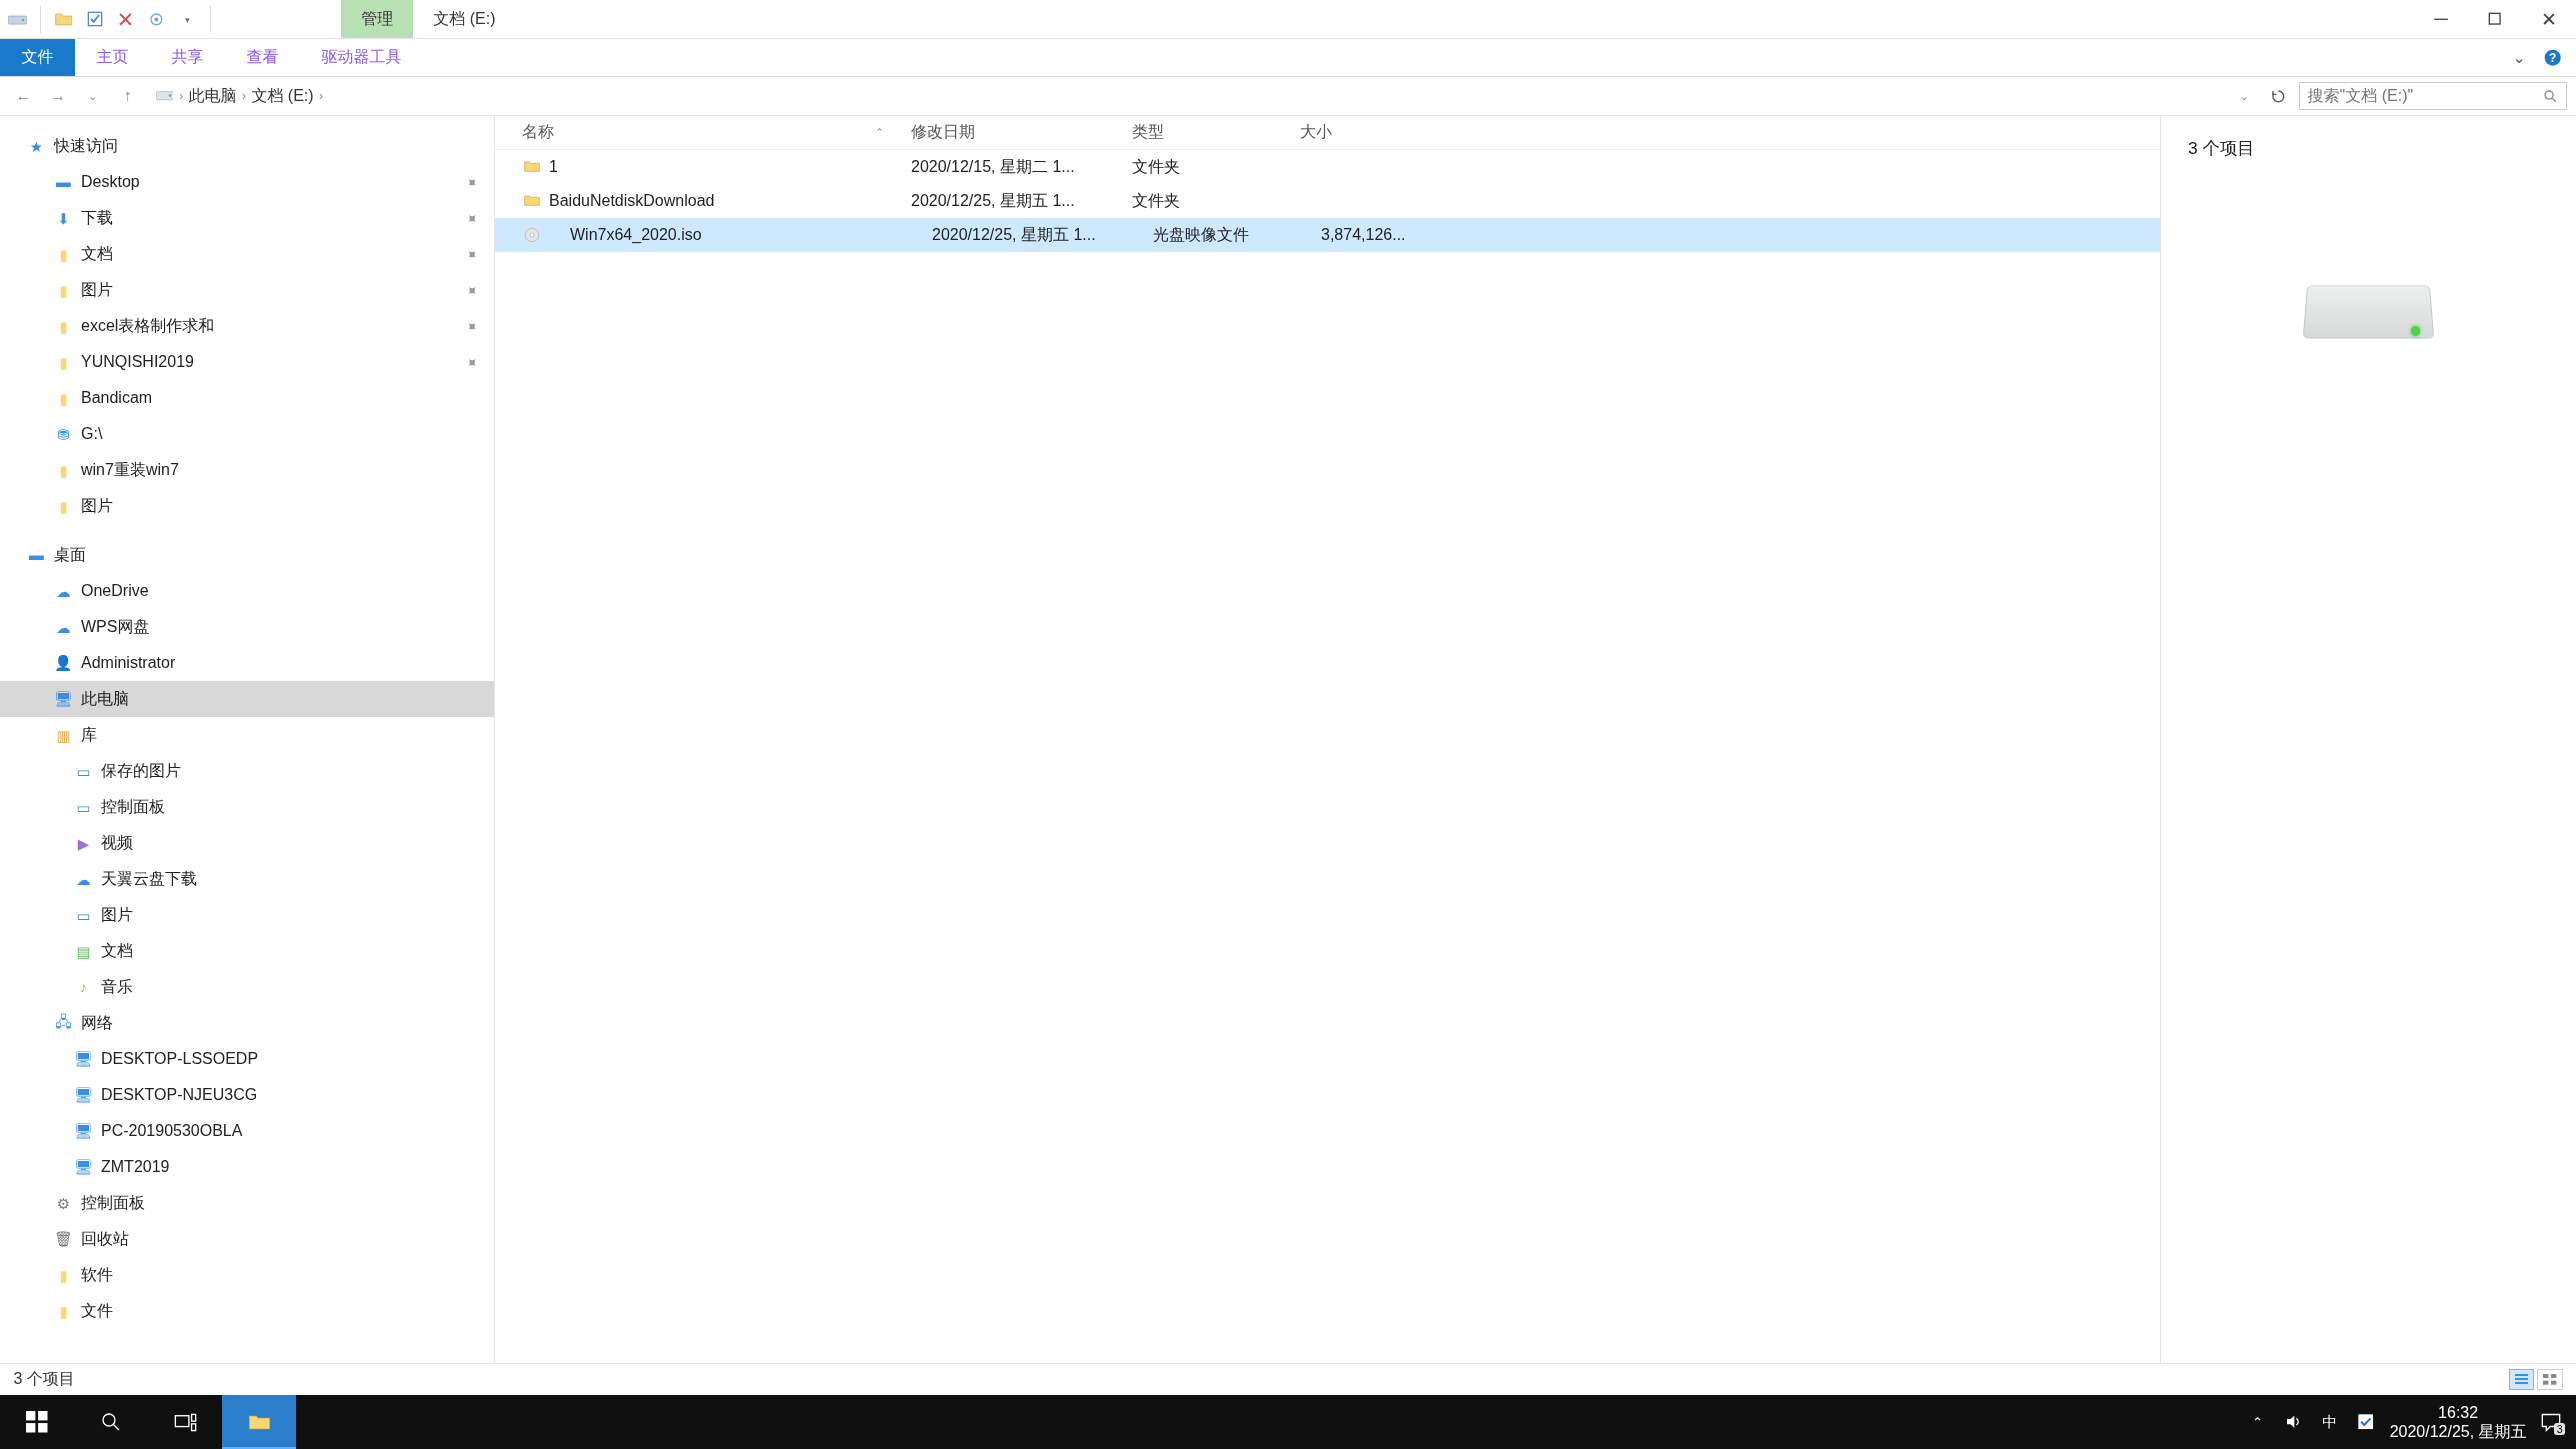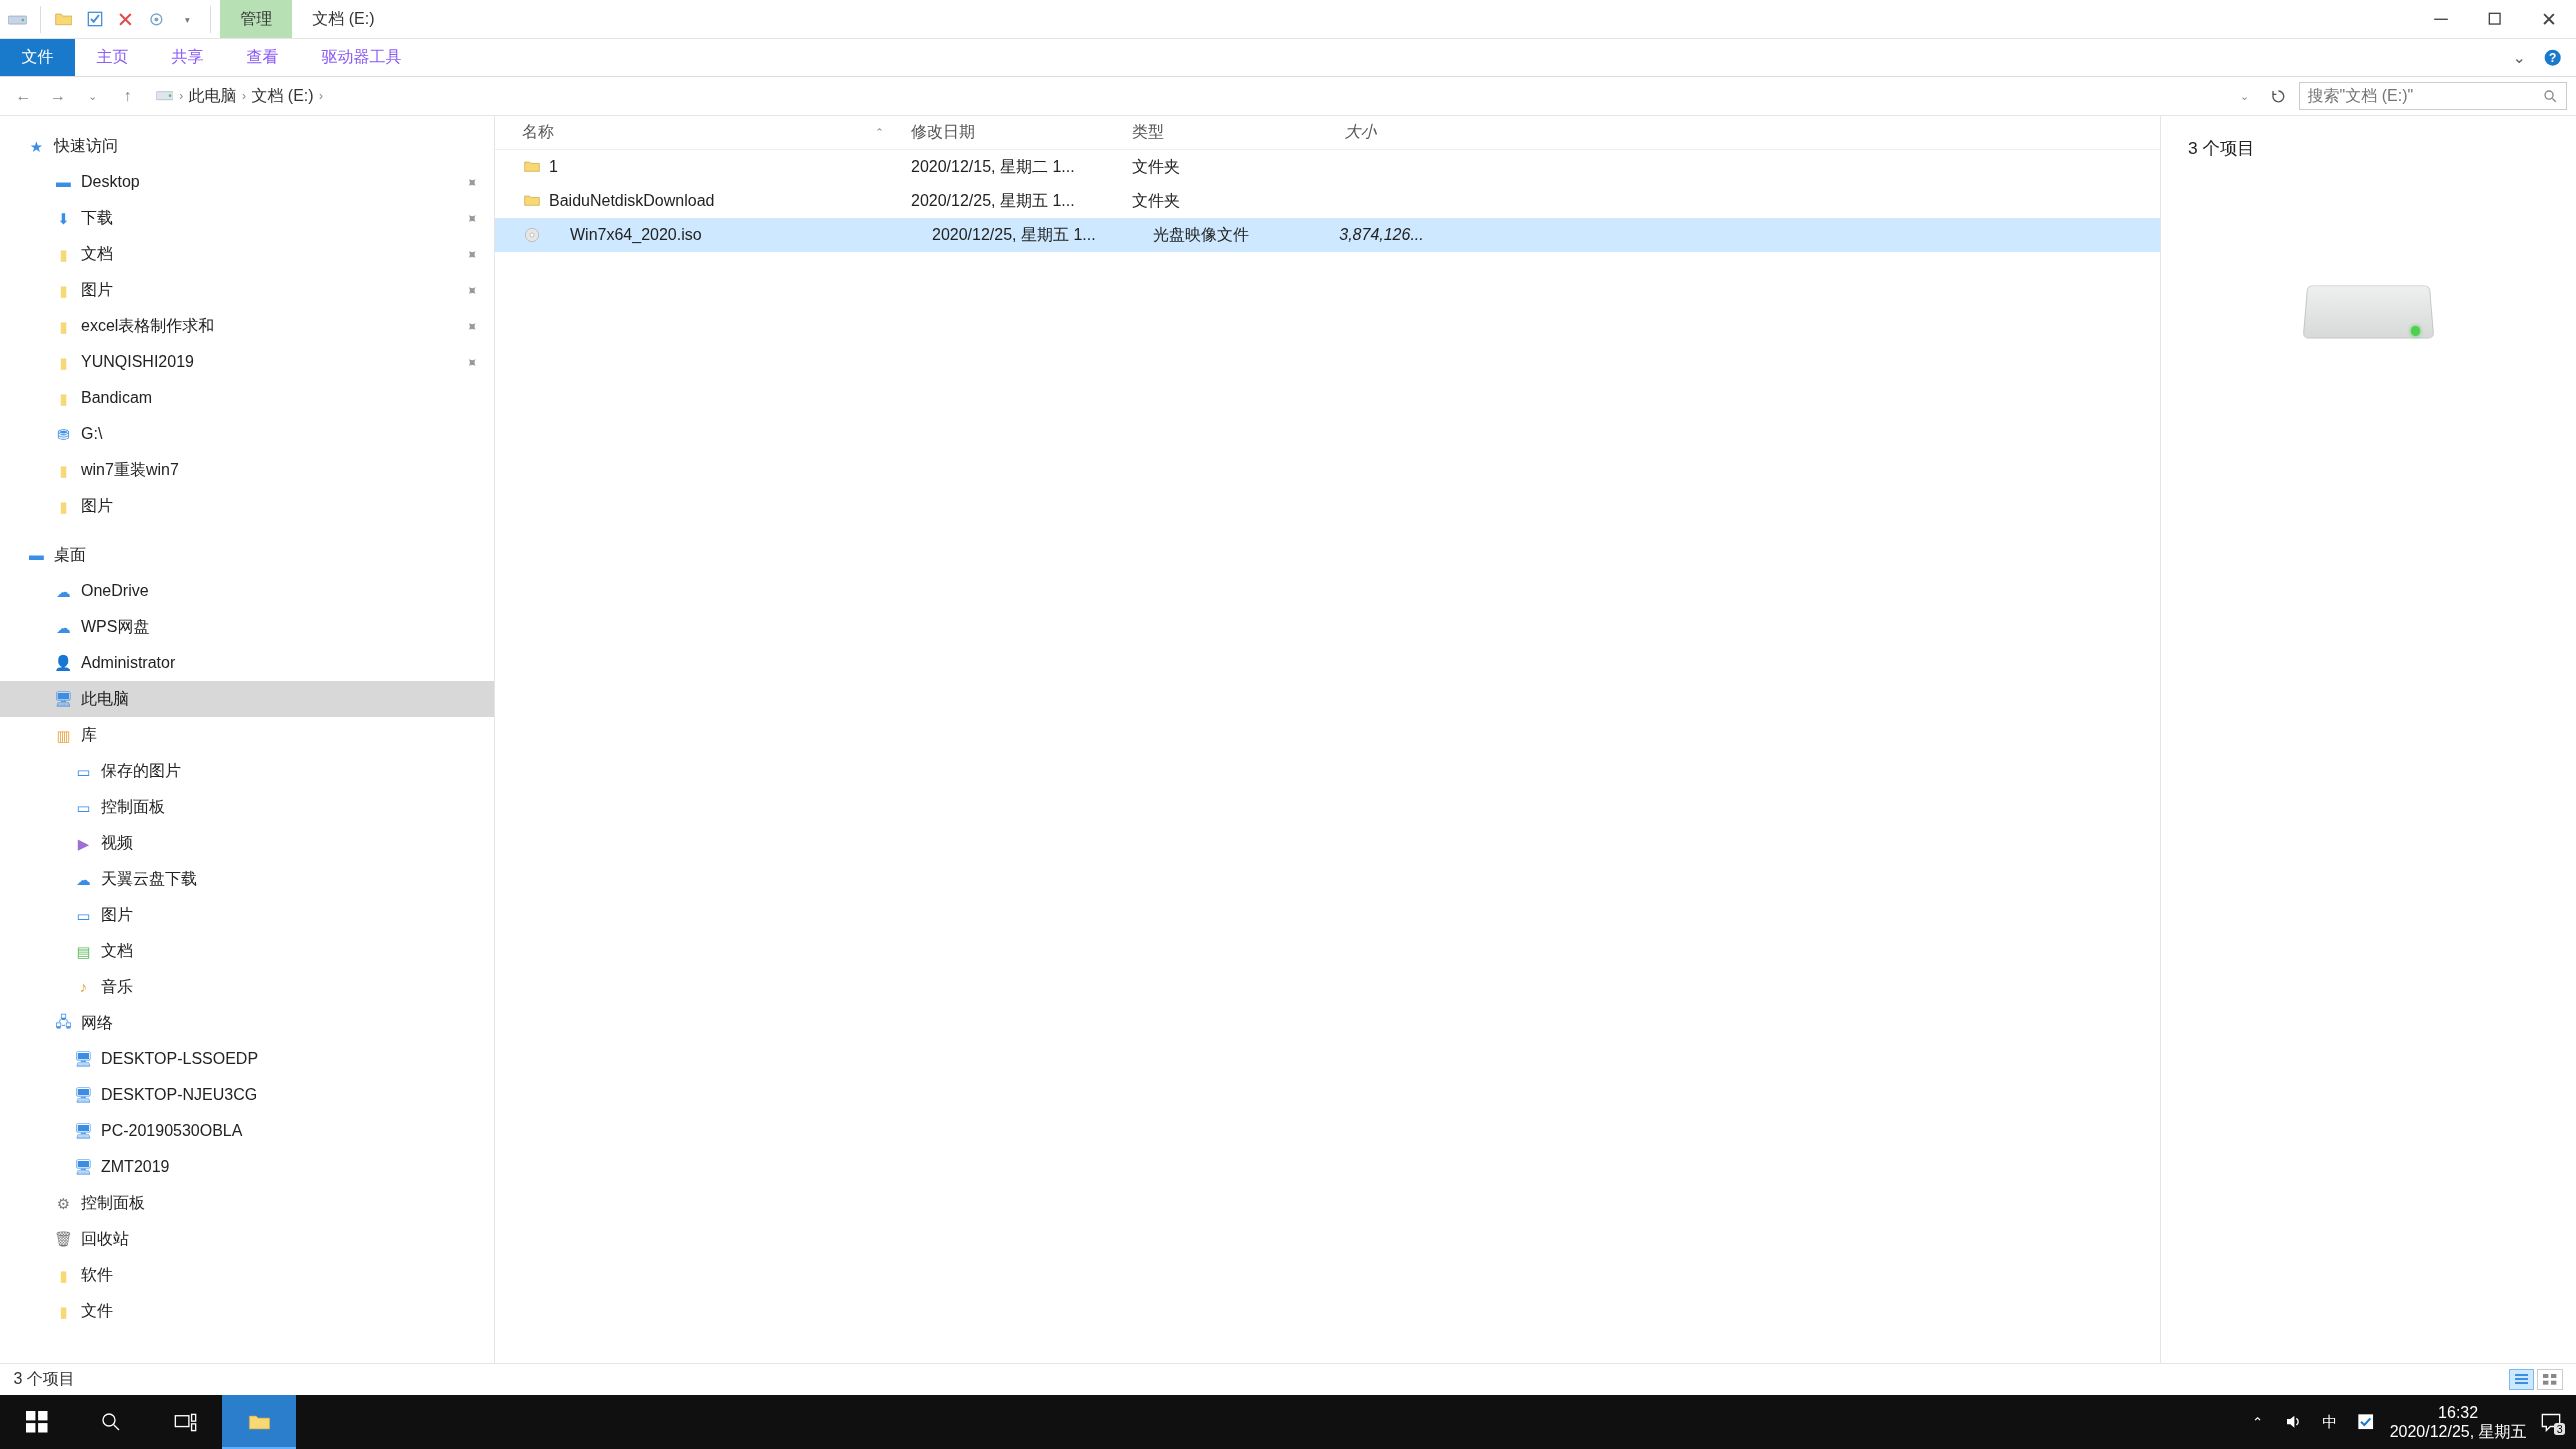--- a/index.html
+++ b/index.html
@@ -4,21 +4,21 @@
 <style>
 * { margin: 0; padding: 0; box-sizing: border-box; font-family: "Microsoft YaHei", "Segoe UI", sans-serif; }
 html, body { width: 2576px; height: 1449px; overflow: hidden; background: #fff; }
 .window { width: 100%; height: 100%; display: flex; flex-direction: column; }
 
 
 .title-bar { height: 39px; background: #fff; display: flex; align-items: stretch; border-bottom: 0.7px solid #e5e5e5; font-size: 16px; }
 .title-qat { display: flex; align-items: center; padding: 0 6.7px; gap: 9.4px; }
 .qat-btn { width: 21.5px; height: 21.5px; display: flex; align-items: center; justify-content: center; cursor: pointer; }
 .qat-sep { width: 0.7px; height: 27px; background: #dcdcdc; margin: 0 2.7px; }
-.title-tabstrip { display: flex; align-items: stretch; }
+.title-tabstrip { display: flex; align-items: stretch; margin-left: 121px; }
 .title-tab { padding: 0 20px; display: flex; align-items: center; color: #444; }
 .title-tab.contextual { background: #b7e1b5; color: #333; }
 .title-context { display: flex; align-items: center; padding: 0 20px; color: #333; }
 .title-actions { margin-left: auto; display: flex; }
 .title-action { width: 54px; display: flex; align-items: center; justify-content: center; font-size: 19px; color: #444; }
 
 
 .ribbon { height: 38px; background: #fff; display: flex; align-items: stretch; border-bottom: 0.7px solid #dcdcdc; font-size: 16px; }
 .ribbon-tab { padding: 0 21.5px; display: flex; align-items: center; color: #8b5cf6; }
 .ribbon-tab.file { background: #1979ca; color: #fff; }
@@ -56,21 +56,21 @@
 
 .tree-gap { height: 13.4px; }
 
 
 .file-area { flex: 1; display: flex; min-width: 0; }
 .file-list { flex: 1; display: flex; flex-direction: column; font-size: 16px; }
 .list-header { height: 34px; display: flex; align-items: center; color: #555; border-bottom: 0.7px solid #eee; padding-left: 27px; }
 .col-name { width: 389px; display: flex; align-items: center; }
 .col-date { width: 221px; }
 .col-type { width: 168px; }
-.col-size { width: 121px; text-align: center; font-style: italic; }
+.col-size { width: 121px; text-align: left; }
 .sort-arrow { margin-left: auto; margin-right: 27px; color: #888; font-size: 10.7px; }
 .list-row { height: 34px; display: flex; align-items: center; padding-left: 27px; color: #222; }
 .list-row.selected { background: #cde8ff; }
 .row-icon { width: 19px; height: 19px; margin-right: 8px; display: flex; align-items: center; justify-content: center; font-size: 14.8px; }
 .disc-icon { color: #b0b0b0; }
 
 
 .preview-pane { width: 416px; border-left: 0.7px solid #e5e5e5; padding: 20px 27px; font-size: 17.4px; color: #222; display: flex; flex-direction: column; align-items: center; }
 .preview-count { align-self: flex-start; margin-bottom: 121px; }
 .drive-graphic { width: 127px; height: 60px; position: relative; }

